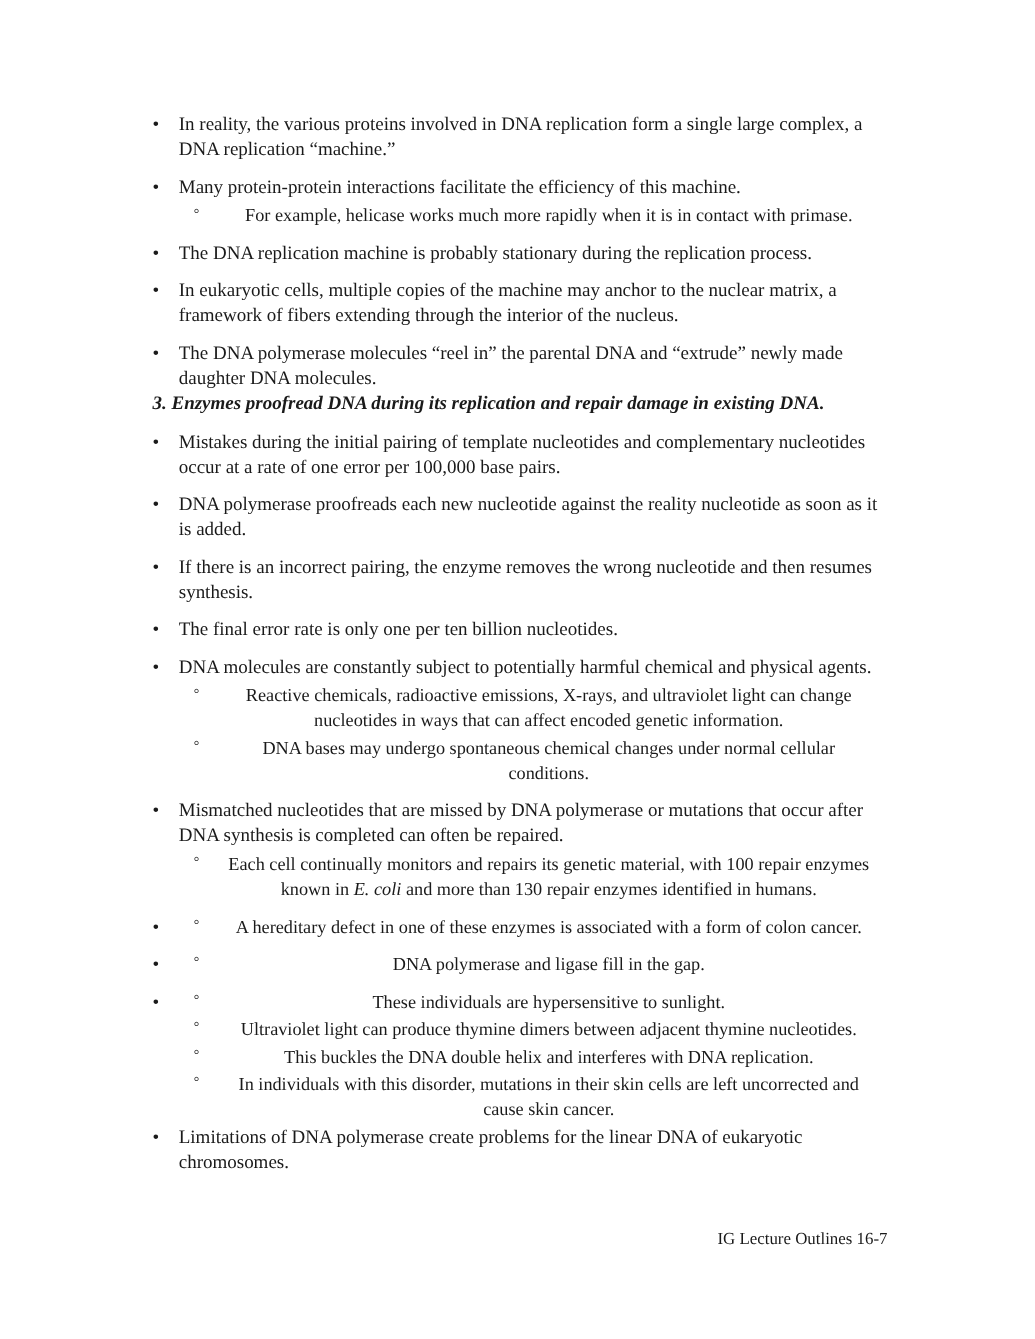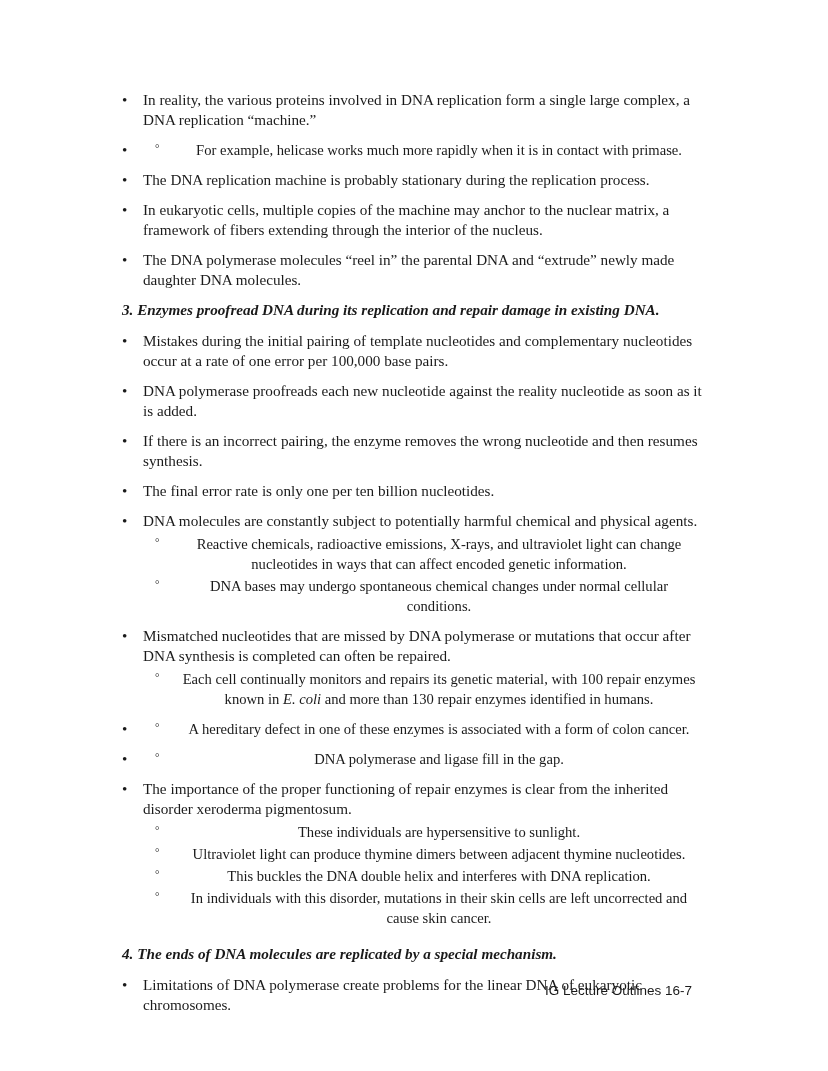--- a/index.html
+++ b/index.html
@@ -75,53 +75,54 @@
   li.bullet:last-child { margin-bottom: 0; }
 
   
   .section-heading {
     font-weight: bold;
     font-style: italic;
     font-size: 15.2px;
     line-height: 20px;
     margin: 16px 0 11px 0;
   }
-  .section-heading.first { margin-top: 10px; }
+  .section-heading.first { margin-top: 0; }
 
   .block { margin: 0; }
 
   
   b  { font-weight: bold; }
   i  { }
 
   
   .footer {
     position: absolute;
-    left: 106px;
+    left: 124px;
     top: 982px;
     width: 586px;
     text-align: right;
-    font-family: Liberation Sans, sans-serif;
+    font-family: Liberation Serif, serif;
     font-size: 13.5px;
     line-height: 18px;
     color: #1a1a1a;
   }
 </style>
 </head>
 <body>
 
 <div class="page">
   <div class="content" id="body-root">
       <ul class="level1 block">
         <li class="bullet">
           <span class="marker">•</span>
           <span class="btext">In reality, the various proteins involved in DNA replication form a single large complex, a DNA replication “machine.”</span>
         </li>
         <li class="bullet">
           <span class="marker">•</span>
+          <span class="btext">Many protein-protein interactions facilitate the efficiency of this machine.</span>
           <ul class="level2">
             <li class="subbullet">
               <span class="marker">°</span>
               <span class="stext">For example, helicase works much more rapidly when it is in contact with primase.</span>
             </li>
           </ul>
         </li>
         <li class="bullet">
           <span class="marker">•</span>
           <span class="btext">The DNA replication machine is probably stationary during the replication process.</span>
@@ -190,42 +191,40 @@
           <span class="marker">•</span>
           <ul class="level2">
             <li class="subbullet">
               <span class="marker">°</span>
               <span class="stext">DNA polymerase and ligase fill in the gap.</span>
             </li>
           </ul>
         </li>
         <li class="bullet">
           <span class="marker">•</span>
-          <span class="btext">The importance of the proper functioning of repair enzymes is clear from the inherited disorder xeroderma pigmentosum.</span>
           <ul class="level2">
             <li class="subbullet">
               <span class="marker">°</span>
               <span class="stext">These individuals are hypersensitive to sunlight.</span>
             </li>
             <li class="subbullet">
               <span class="marker">°</span>
               <span class="stext">Ultraviolet light can produce thymine dimers between adjacent thymine nucleotides.</span>
             </li>
             <li class="subbullet">
               <span class="marker">°</span>
               <span class="stext">This buckles the DNA double helix and interferes with DNA replication.</span>
             </li>
             <li class="subbullet">
               <span class="marker">°</span>
               <span class="stext">In individuals with this disorder, mutations in their skin cells are left uncorrected and cause skin cancer.</span>
             </li>
           </ul>
         </li>
       </ul>
-      <div class="section-heading">4. The ends of DNA molecules are replicated by a special mechanism.</div>
       <ul class="level1 block">
         <li class="bullet">
           <span class="marker">•</span>
           <span class="btext">Limitations of DNA polymerase create problems for the linear DNA of eukaryotic chromosomes.</span>
         </li>
       </ul>
     </div>
 
   <div class="footer">IG Lecture Outlines 16-7</div>
 </div>

